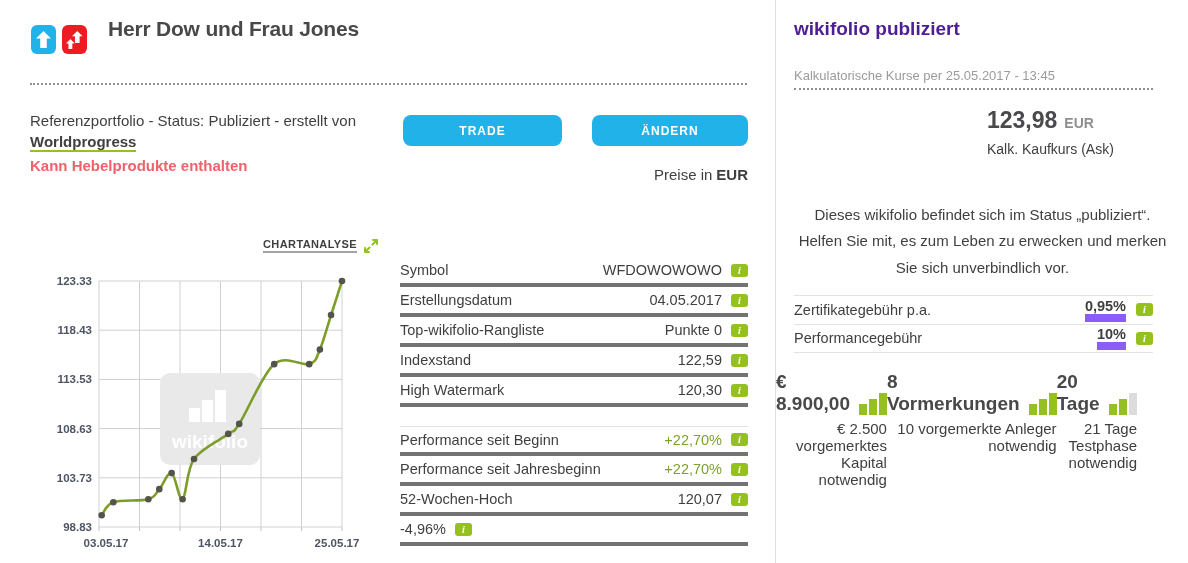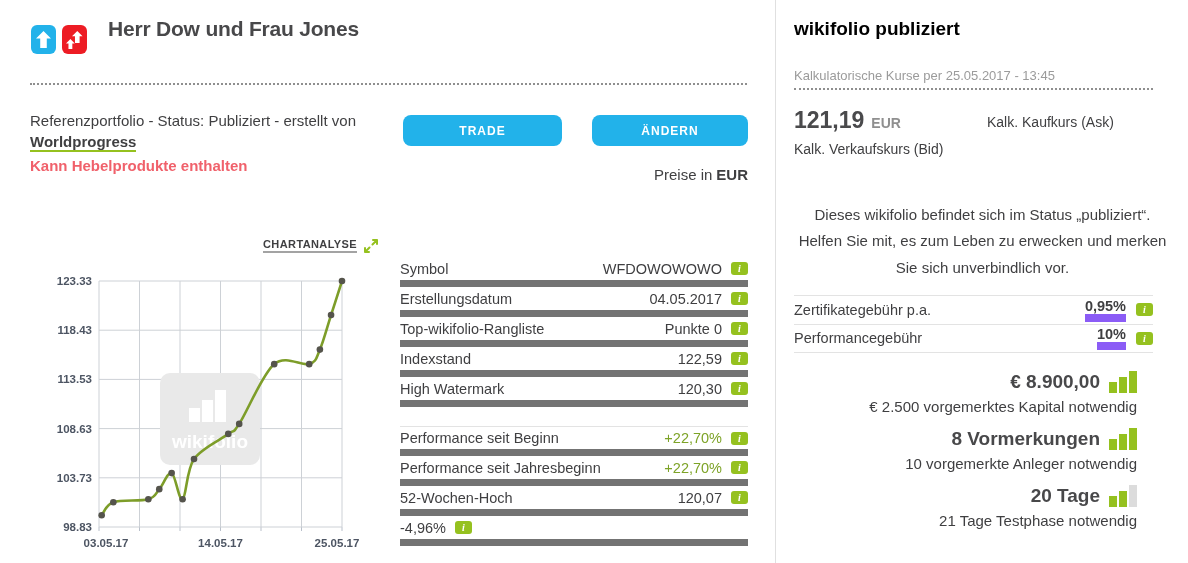--- a/index.html
+++ b/index.html
@@ -37,49 +37,49 @@
     text-decoration:none; border-bottom:2px solid #a3a3a3; padding-bottom:1px; cursor:pointer; }
   .expand-icon { margin-left:7px; display:inline-flex; cursor:pointer; }
   
   .chart-wrap { position:absolute; left:35px; top:262px; width:340px; height:300px; }
   svg text { font-family:"Liberation Sans", sans-serif; }
   .tick-label { font-size:11.5px; font-weight:bold; fill:#4d5563; }
   
   .stats { position:absolute; left:400px; width:348px; }
   .stats1 { top:257px; }
   .stats2 { top:426px; }
-  .srow { height:30px; display:flex; align-items:center; border-bottom:7px solid #737373;
+  .srow { height:30px; display:flex; align-items:center; border-bottom:4px solid #737373;
     font-size:14.5px; }
   .stats2 .srow:first-child { border-top:1px solid #e3e3e3; }
   .slabel { flex:1; color:#3f3f41; }
   .svalue { margin-right:9px; color:#3f3f41; }
   .svalue.positive { color:#7da327; }
   .info-icon { width:17px; height:13px; background:#95c11f; border-radius:3px; color:#fff;
     display:flex; align-items:center; justify-content:center; font-size:10px; font-weight:bold;
     font-style:italic; font-family:"Liberation Serif", serif; cursor:pointer; flex:0 0 auto; }
   
   .panel { position:absolute; left:775px; top:0; width:413px; height:563px;
     border-left:1px solid #e0e0e0; }
-  .panel-title { position:absolute; left:18px; top:18px; font-size:19px; font-weight:bold; color:#000000;text-align:center; }
+  .panel-title { position:absolute; left:18px; top:18px; font-size:19px; font-weight:bold; color:#4c1d95;text-align:center; }
   .kurse-caption { position:absolute; left:18px; top:68px; font-size:13px; color:#9b9b9b; }
   .panel-dotted { position:absolute; left:18px; top:88px; width:359px; border-top:2px dotted #8f8f8f; }
   .quote { position:absolute; top:107px; }
   .quote-bid { left:18px; } .quote-ask { left:211px; }
   .quote-value { font-size:23px; font-weight:bold; color:#4a4a4c; }
   .quote-cur { font-size:14px; font-weight:bold; color:#8f8f8f; margin-left:7px; }
   .quote-label { font-size:14px; color:#3f3f41; margin-top:7px; }
   .status-para { position:absolute; left:20px; top:202px; width:373px; text-align:center;
     font-size:15px; line-height:1.75; color:#3f3f41; }
   .fee-table { position:absolute; left:18px; top:295px; width:359px; border-top:1px solid #e3e3e3; }
   .fee-row { height:28.5px; display:flex; align-items:center; border-bottom:1px solid #e3e3e3;
     font-size:14.5px; }
   .fee-label { flex:1; }
   .fee-value { font-weight:bold; color:#3f3f41; border-bottom:8px solid #8b5cf6;
     margin-right:10px; text-decoration:none; cursor:pointer; }
-  .metrics { position:absolute; right:51px; top:371px; display:flex; flex-direction:column;
+  .metrics { position:absolute; right:51px; top:371px; display:flex; flex-direction:row;
     }
   .metric { display:flex; flex-direction:column; align-items:flex-end; margin-bottom:13px; }
   .metric-top { display:flex; align-items:flex-end; gap:9px; }
   .metric-value { font-size:19px; font-weight:bold; color:#48484a; line-height:22px; }
   .bar-icon { display:flex; align-items:flex-end; gap:2px; height:22px; }
   .bar-icon .bar { width:8px; display:inline-block; }
   .metric-caption { font-size:15px; color:#3f3f41; margin-top:5px; text-align:right; }
 </style>
 </head>
 <body>
@@ -223,25 +223,22 @@
       <span class="svalue">-4,96%</span>
       <span class="info-icon">i</span>
     </div>
   </div>
 
   <aside class="panel">
     <div class="panel-title">wikifolio publiziert</div>
     <div class="kurse-caption">Kalkulatorische Kurse per 25.05.2017 - 13:45</div>
     <div class="panel-dotted"></div>
 
-    <div class="quote quote-bid">
-      <div><span class="quote-value">121,19</span><span class="quote-cur">EUR</span></div>
-      <div class="quote-label">Kalk. Verkaufskurs (Bid)</div>
-    </div>
     <div class="quote quote-ask">
+      <div><span class="quote-value">123,98</span><span class="quote-cur">EUR</span></div>
       <div class="quote-label">Kalk. Kaufkurs (Ask)</div>
     </div>
 
     <p class="status-para">Dieses wikifolio befindet sich im Status „publiziert“. Helfen Sie mit, es zum Leben zu erwecken und merken Sie sich unverbindlich vor.</p>
 
     <div class="fee-table">
       <div class="fee-row">
         <span class="fee-label">Zertifikategebühr p.a.</span>
         <a class="fee-value">0,95%</a>
         <span class="info-icon">i</span>

